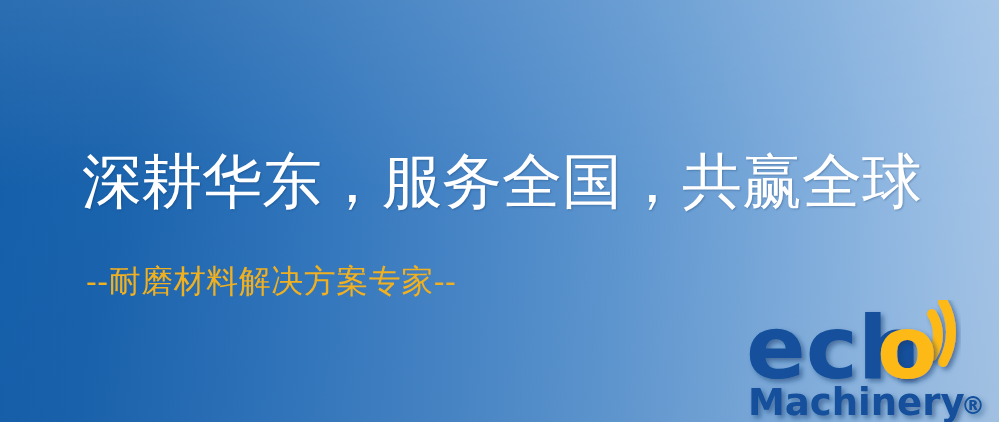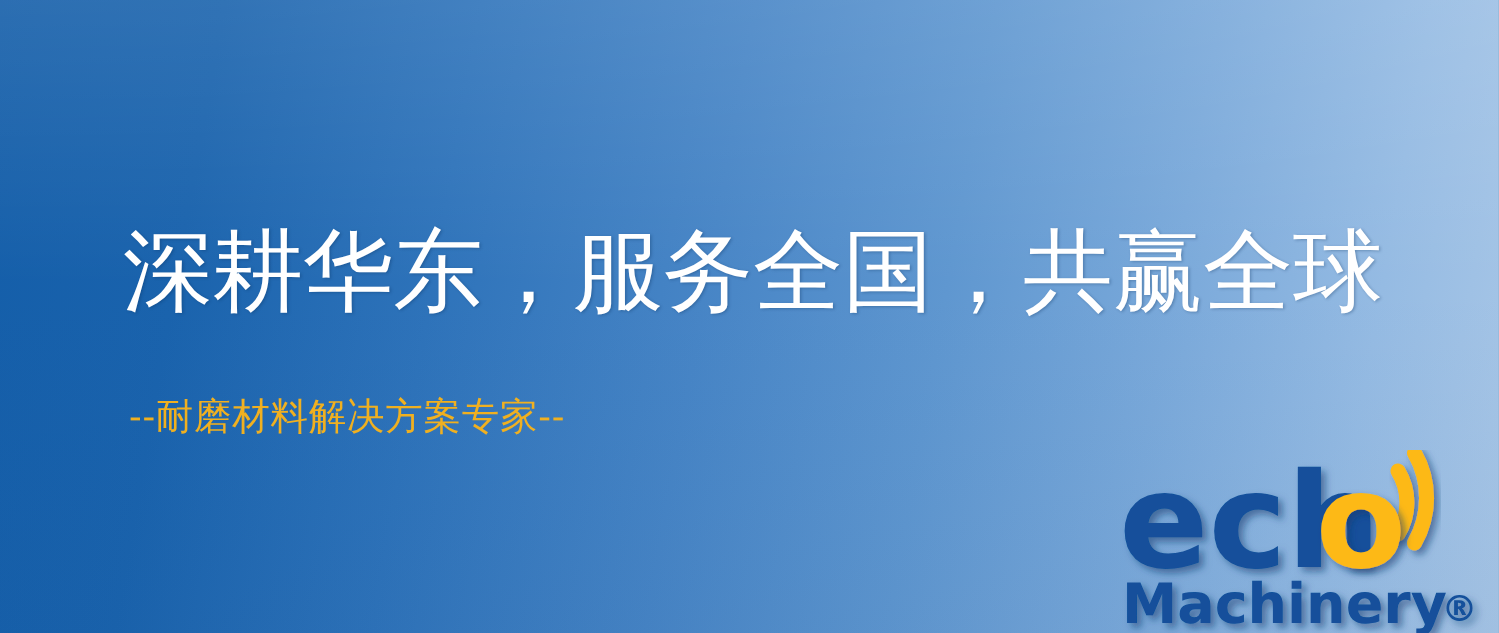--- a/index.html
+++ b/index.html
@@ -46,21 +46,21 @@
     white-space: nowrap;
     letter-spacing: 0px;
     text-shadow: 1px 1px 2px rgba(10,45,90,0.30);
   }
 
   .subhead {
     position: absolute;
     left: 86px;
     top: 265px;
     font-family: "DejaVu Serif", "Liberation Serif", serif;
-    font-size: 25px;
+    font-size: 32px;
     line-height: 1;
     color: #f0b020;
     white-space: nowrap;
     letter-spacing: 0.5px;
   }
 
   #logo {
     position: absolute;
     left: 746px;
     top: 300px;

